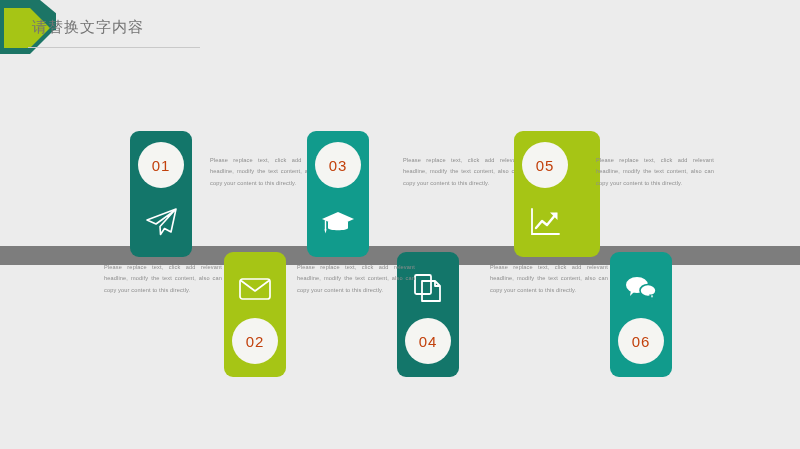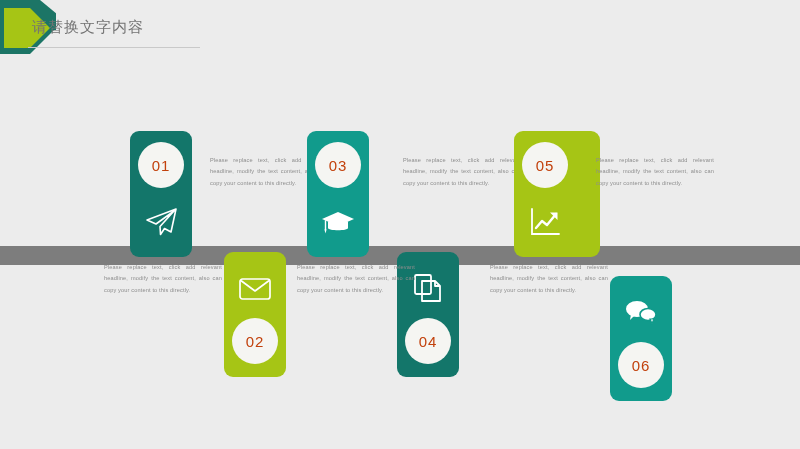--- a/index.html
+++ b/index.html
@@ -188,21 +188,21 @@
   <div class="card-icon">
     <svg width="32" height="30" viewBox="0 0 32 30">
       <path d="M3 2 V27 H30" fill="none" stroke="#ffffff" stroke-width="1.8" stroke-linecap="round"></path>
       <path d="M7 21 L13 14 L18 18 L27 7" fill="none" stroke="#ffffff" stroke-width="2.4" stroke-linecap="round" stroke-linejoin="round"></path>
       <polygon points="21,5.5 28.5,5.5 28.5,13" fill="#ffffff"></polygon>
     </svg>
   </div>
 </div>
 <div class="copy t" style="left:596px;">Please replace text, click add relevant headline, modify the text content, also can copy your content to this directly.</div>
 
-<div class="card bottom c-teal" style="left:610px;margin-top:24px;">
+<div class="card bottom c-teal" style="left:610px;">
   <div class="num-badge">06</div>
   <div class="card-icon">
     <svg width="34" height="28" viewBox="0 0 34 28">
       <ellipse cx="13" cy="11" rx="11" ry="8" fill="#ffffff"></ellipse>
       <polygon points="7,16 12,16 6,22" fill="#ffffff"></polygon>
       <ellipse cx="24" cy="16.5" rx="8" ry="6" fill="#ffffff" stroke="#119b8c" stroke-width="1.6"></ellipse>
       <polygon points="26,21 30,21 28,25.5" fill="#ffffff" stroke="#119b8c" stroke-width="1.2"></polygon>
     </svg>
   </div>
 </div>

